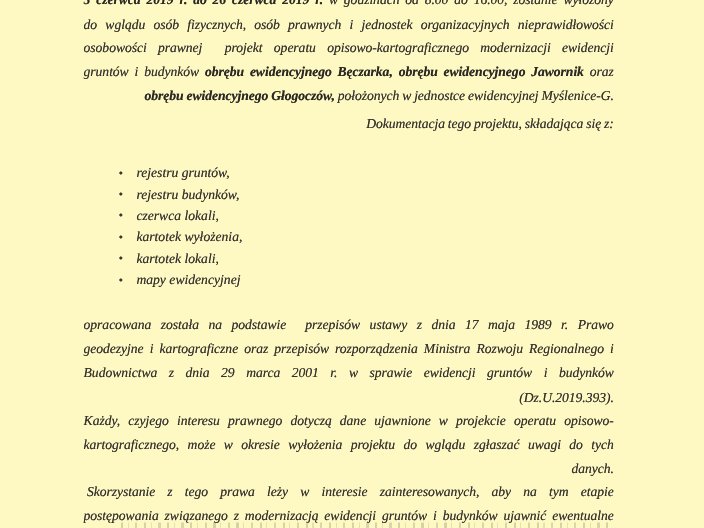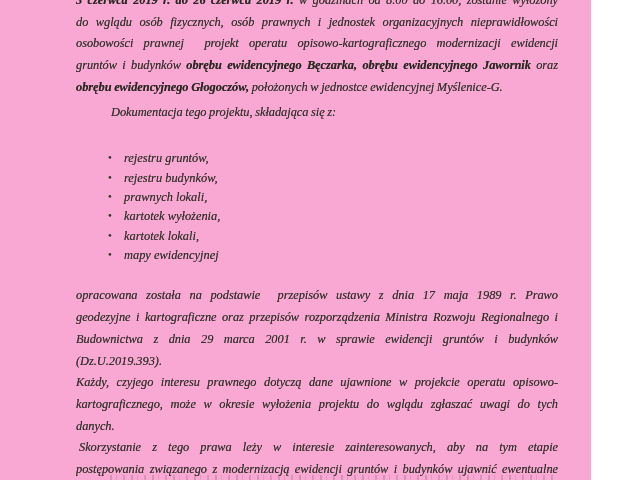--- a/index.html
+++ b/index.html
@@ -3,23 +3,23 @@
 <meta charset="utf-8">
 <title>Document</title>
 <style>
   html, body {
     margin: 0;
     padding: 0;
     background: #ffffff;
   }
   .page {
     position: relative;
-    width: 591px;
+    width: 640px;
     height: 480px;
-    background: #f9a8d4;
+    background: #fef9c3;
     overflow: hidden;
     font-family: "Liberation Serif", "DejaVu Serif", serif;
     font-style: italic;
     color: #36332e;
   }
   .content {
     position: absolute;
     left: 76px;
     top: 0;
     width: 482px;
@@ -33,21 +33,21 @@
     white-space: nowrap;
     overflow: hidden;
     word-spacing: -0.4px;
     letter-spacing: -0.05px;
   }
   .just {
     text-align: justify;
     text-align-last: justify;
   }
   .left {
-    text-align: left;
+    text-align: right;
   }
   .b {
     font-weight: bold;
     color: #2b2823;
   }
   .p1 { margin-top: -10px; }
   .p-intro { margin-top: 4px; }
   .p-intro .line { padding-left: 35px; }
   .bullets { margin-top: 24px; }
   .bullet-row {
@@ -102,21 +102,21 @@
       <div class="line left"><span class="b">obrębu ewidencyjnego Głogoczów,</span><span> położonych w jednostce ewidencyjnej Myślenice-G.</span></div>
     </div>
 
     <div class="p-intro">
       <div class="line left">Dokumentacja tego projektu, składająca się z:</div>
     </div>
 
     <div class="bullets">
       <div class="bullet-row"><span class="dot">•</span><span>rejestru gruntów,</span></div>
       <div class="bullet-row"><span class="dot">•</span><span>rejestru budynków,</span></div>
-      <div class="bullet-row"><span class="dot">•</span><span>prawnych lokali,</span></div>
+      <div class="bullet-row"><span class="dot">•</span><span>czerwca lokali,</span></div>
       <div class="bullet-row"><span class="dot">•</span><span>kartotek wyłożenia,</span></div>
       <div class="bullet-row"><span class="dot">•</span><span>kartotek lokali,</span></div>
       <div class="bullet-row"><span class="dot">•</span><span>mapy ewidencyjnej</span></div>
     </div>
 
     <div class="p3">
       <div class="line just">opracowana została na podstawie&nbsp; przepisów ustawy z dnia 17 maja 1989 r. Prawo</div>
       <div class="line just">geodezyjne i kartograficzne oraz przepisów rozporządzenia Ministra Rozwoju Regionalnego i</div>
       <div class="line just">Budownictwa z dnia 29 marca 2001 r. w sprawie ewidencji gruntów i budynków</div>
       <div class="line left">(Dz.U.2019.393).</div>

